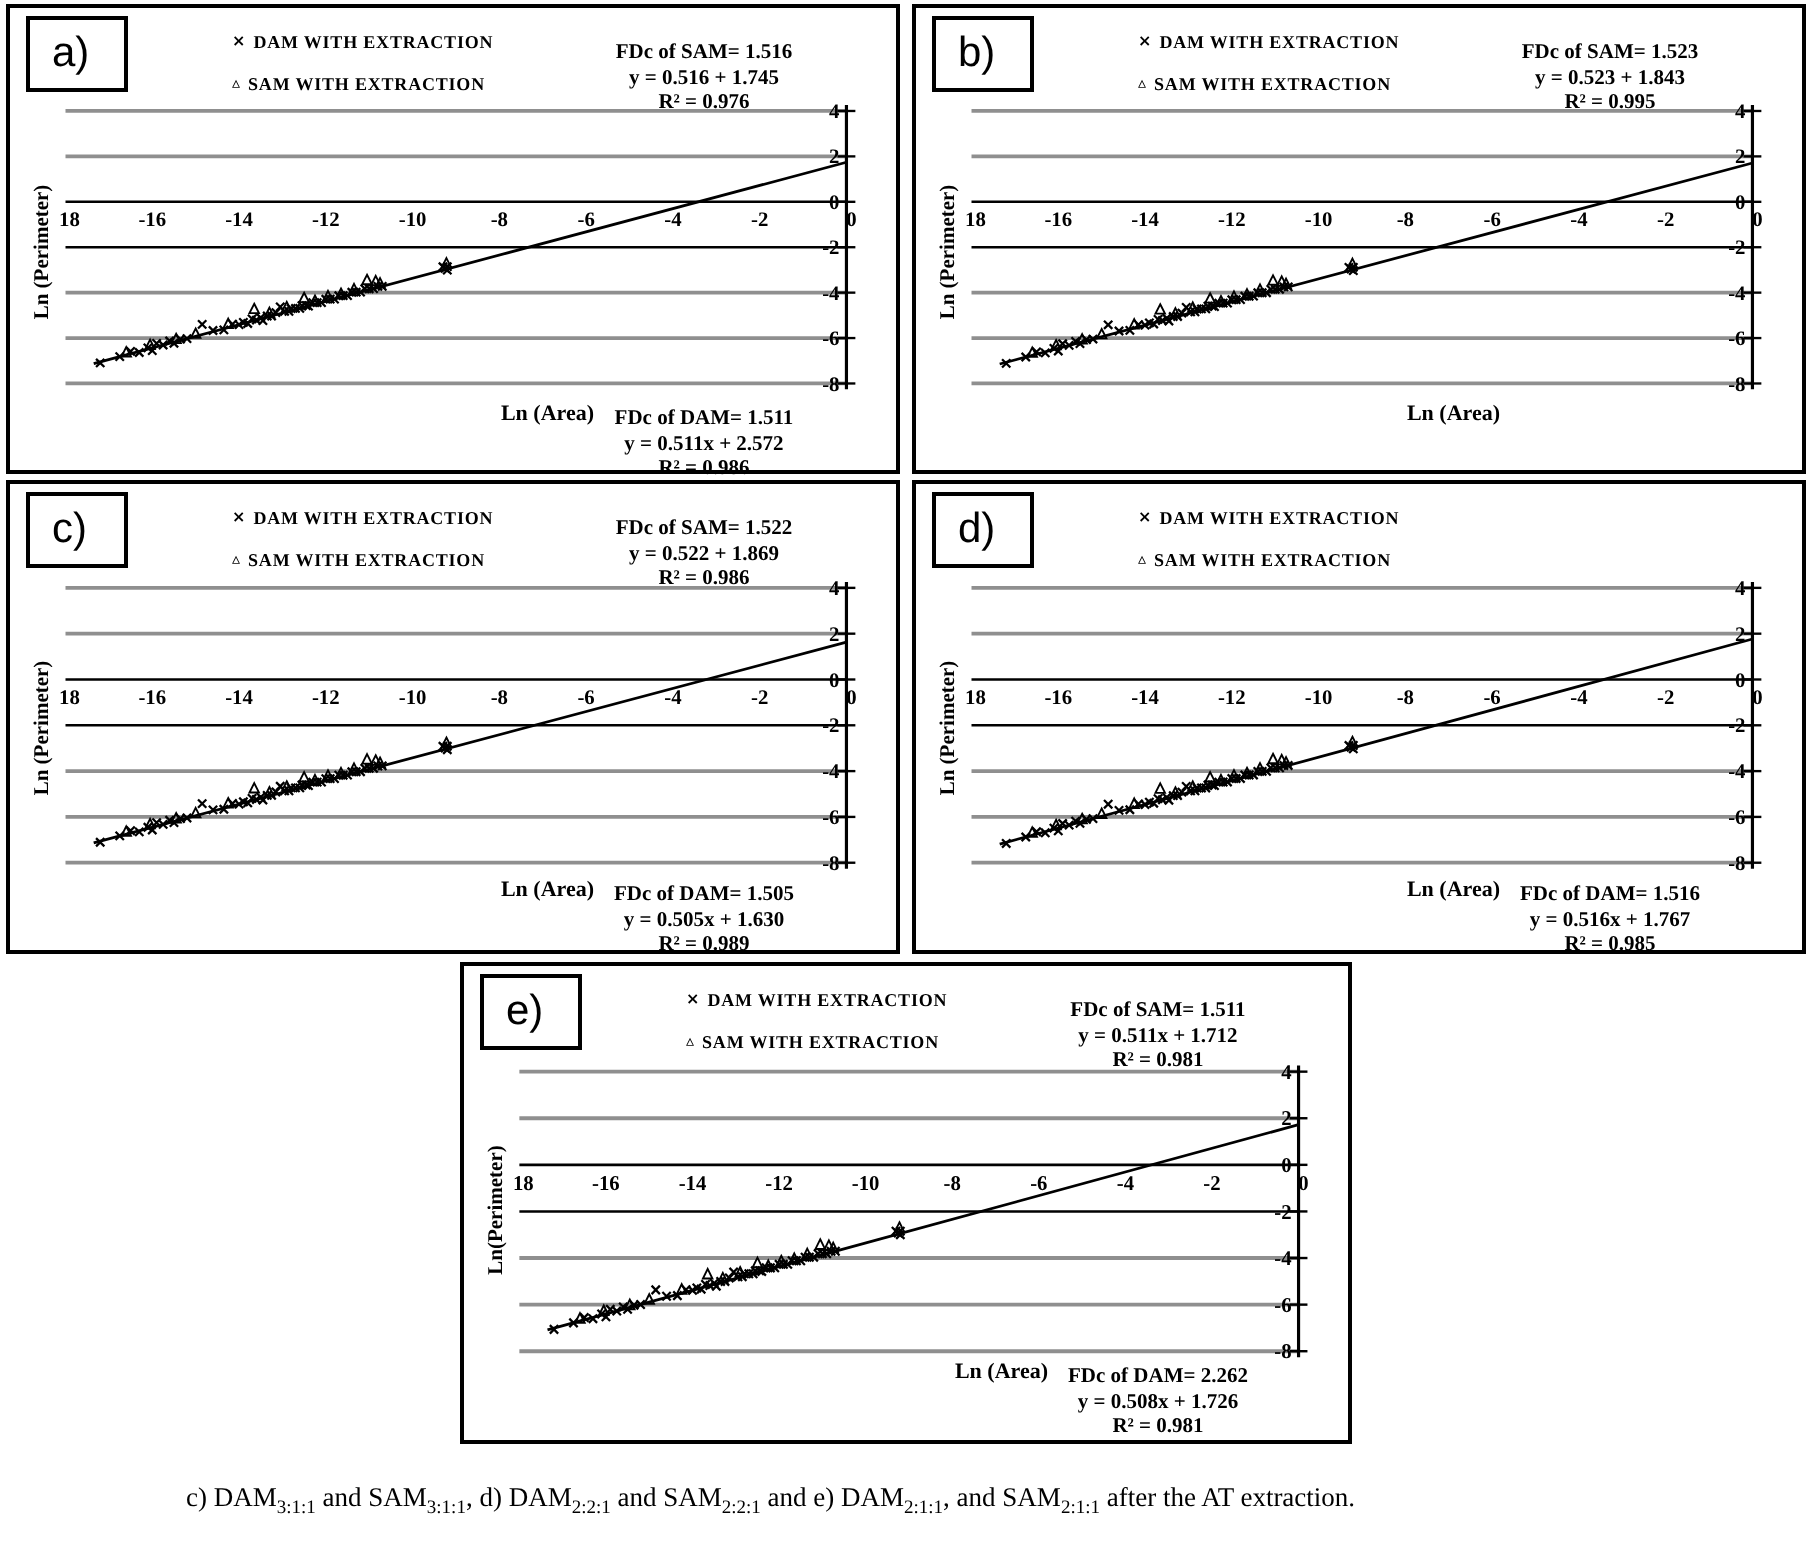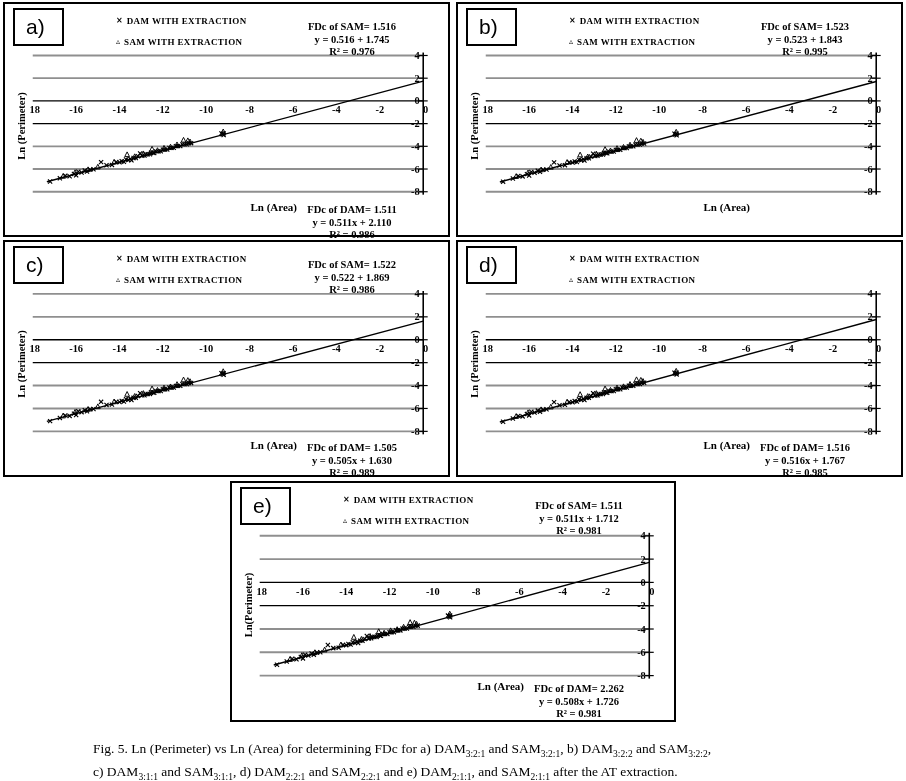--- a/index.html
+++ b/index.html
@@ -149,21 +149,21 @@
   </div>
   <div class="stats stats-sam">
     <div>FDc of SAM= 1.516</div>
     <div>y = 0.516 + 1.745</div>
     <div>R² = 0.976</div>
   </div>
   <div class="xlabel">Ln (Area)</div>
   <div class="ylabel">Ln (Perimeter)</div>
   <div class="stats stats-dam">
     <div>FDc of DAM= 1.511</div>
-    <div>y = 0.511x + 2.110</div>
+    <div>y = 0.511x + 2.572</div>
     <div>R² = 0.986</div>
   </div>
 </div>
 <div class="panel" style="left:456px;top:2px;width:447px;height:235px;">
   <svg class="plot" viewBox="0 0 447 236" preserveAspectRatio="none">
       <line x1="28" y1="52.6" x2="422" y2="52.6" stroke="#8f8f8f" stroke-width="1.9"></line>
       <line x1="28" y1="75.8" x2="422" y2="75.8" stroke="#8f8f8f" stroke-width="1.9"></line>
       <line x1="28" y1="99" x2="422" y2="99" stroke="#000000" stroke-width="1.3"></line>
       <line x1="28" y1="122.2" x2="422" y2="122.2" stroke="#000000" stroke-width="1.3"></line>
       <line x1="28" y1="145.4" x2="422" y2="145.4" stroke="#8f8f8f" stroke-width="1.9"></line>
@@ -677,15 +677,14 @@
   <div class="xlabel">Ln (Area)</div>
   <div class="ylabel">Ln(Perimeter)</div>
   <div class="stats stats-dam">
     <div>FDc of DAM= 2.262</div>
     <div>y = 0.508x + 1.726</div>
     <div>R² = 0.981</div>
   </div>
 </div>
 
 <div class="caption" id="caption">
-    <div><span>Fig. 5. Ln (Perimeter) vs Ln (Area) for determining FDc for a) DAM</span><sub>3:2:1</sub><span> and SAM</span><sub>3:2:1</sub><span>, b) DAM</span><sub>3:2:2</sub><span> and SAM</span><sub>3:2:2</sub><span>,</span></div>
     <div><span>c) DAM</span><sub>3:1:1</sub><span> and SAM</span><sub>3:1:1</sub><span>, d) DAM</span><sub>2:2:1</sub><span> and SAM</span><sub>2:2:1</sub><span> and e) DAM</span><sub>2:1:1</sub><span>, and SAM</span><sub>2:1:1</sub><span> after the AT extraction.</span></div>
   </div>
 
 </body></html>

